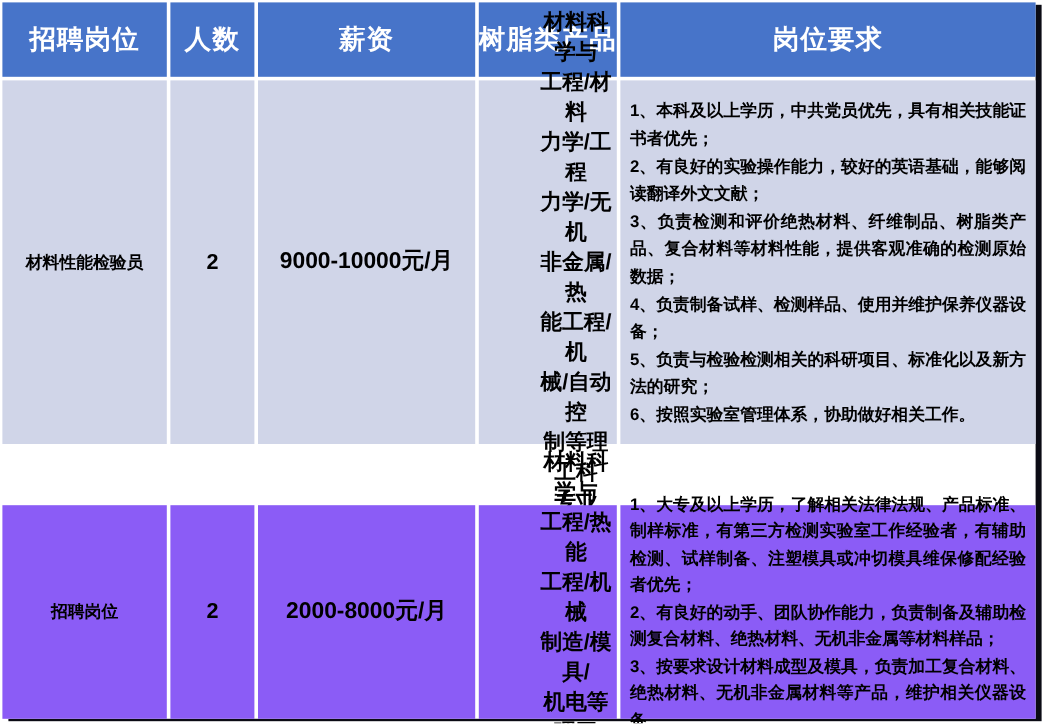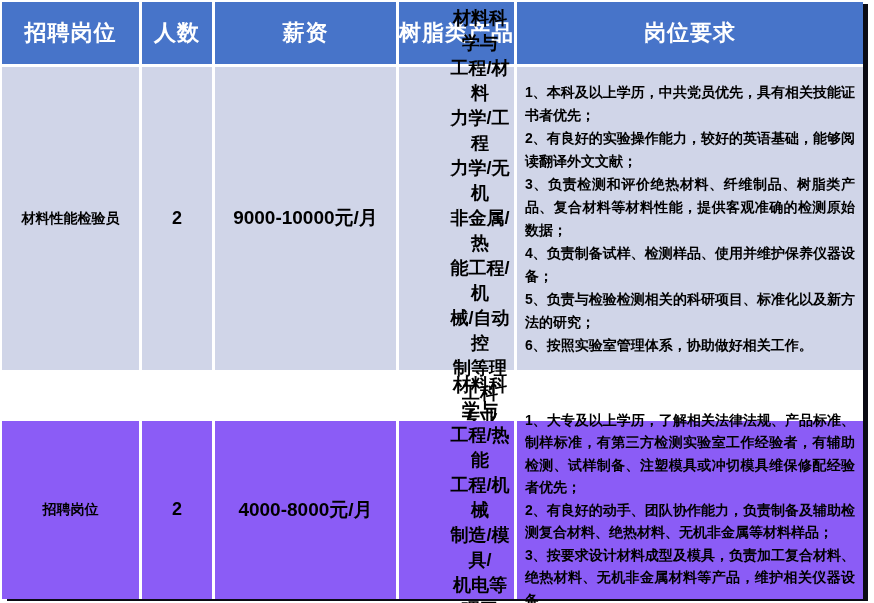--- a/index.html
+++ b/index.html
@@ -95,21 +95,21 @@
 2、有良好的实验操作能力，较好的英语基础，能够阅读翻译外文文献；
 3、负责检测和评价绝热材料、纤维制品、树脂类产品、复合材料等材料性能，提供客观准确的检测原始数据；
 4、负责制备试样、检测样品、使用并维护保养仪器设备；
 5、负责与检验检测相关的科研项目、标准化以及新方法的研究；
 6、按照实验室管理体系，协助做好相关工作。</div>
     </div>
 
     <div class="row r2">
       <div class="cell pos-cell">招聘岗位</div>
       <div class="cell num-cell">2</div>
-      <div class="cell sal-cell">4000-8000元/月</div>
+      <div class="cell sal-cell">2000-8000元/月</div>
       <div class="cell major-cell">材料科学与
 工程/热能
 工程/机械
 制造/模具/
 机电等理工
 科专业</div>
       <div class="cell req-cell">1、大专及以上学历，了解相关法律法规、产品标准、制样标准，有第三方检测实验室工作经验者，有辅助检测、试样制备、注塑模具或冲切模具维保修配经验者优先；
 2、有良好的动手、团队协作能力，负责制备及辅助检测复合材料、绝热材料、无机非金属等材料样品；
 3、按要求设计材料成型及模具，负责加工复合材料、绝热材料、无机非金属材料等产品，维护相关仪器设备。</div>
     </div>

